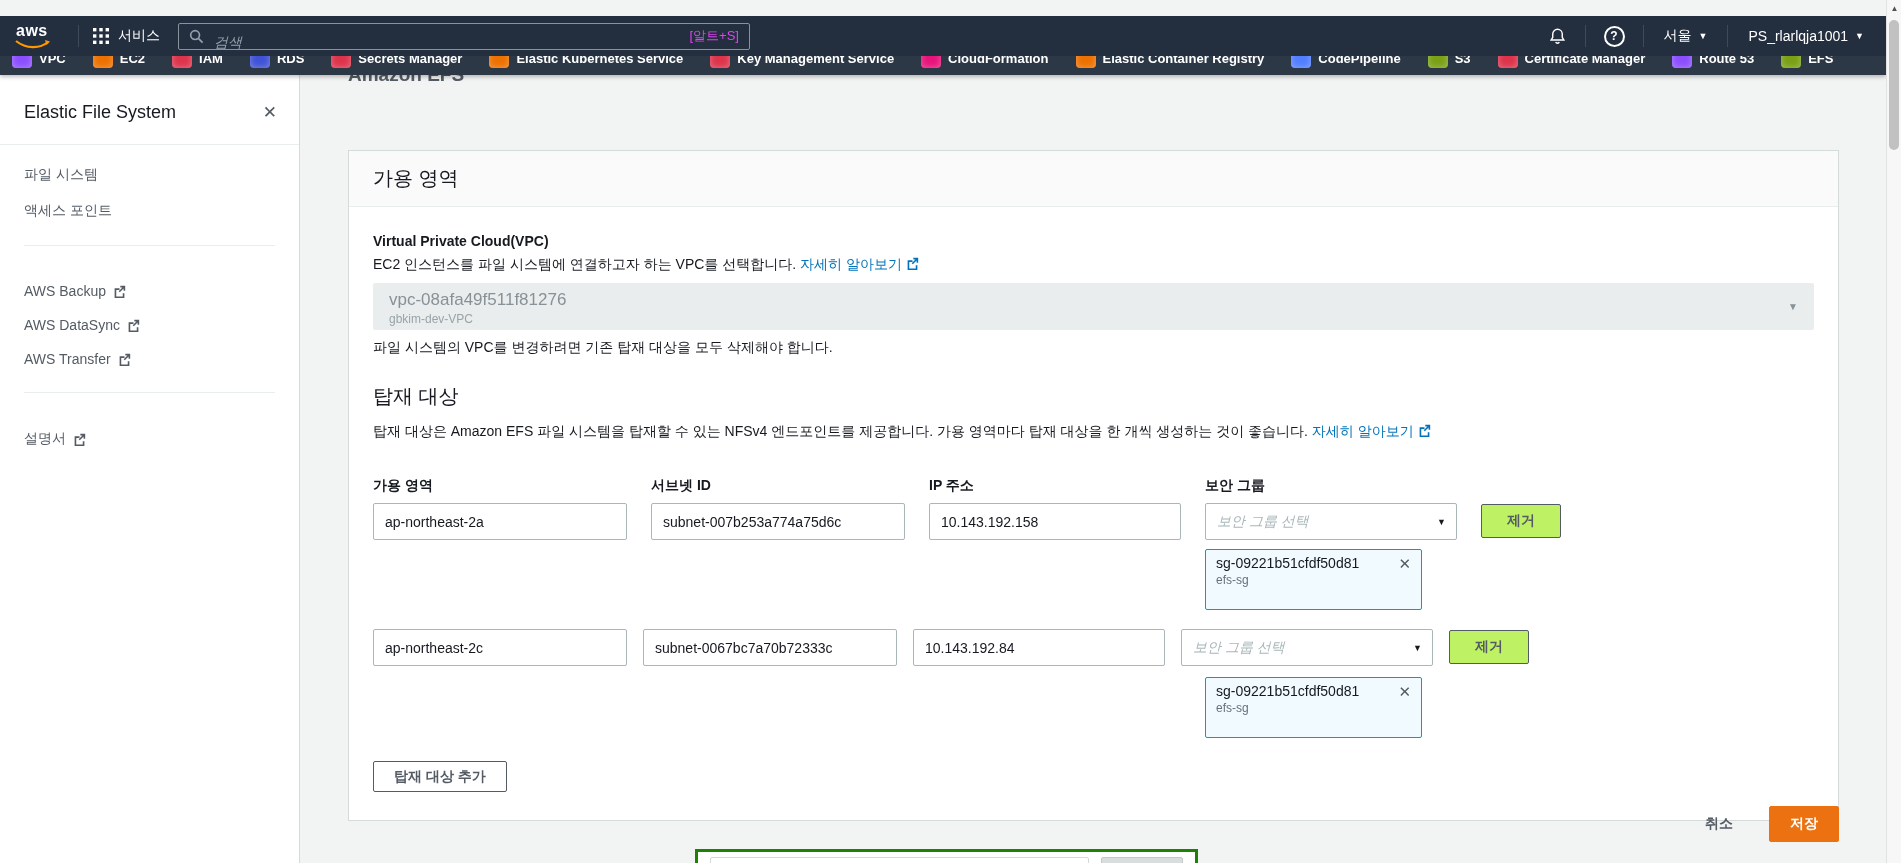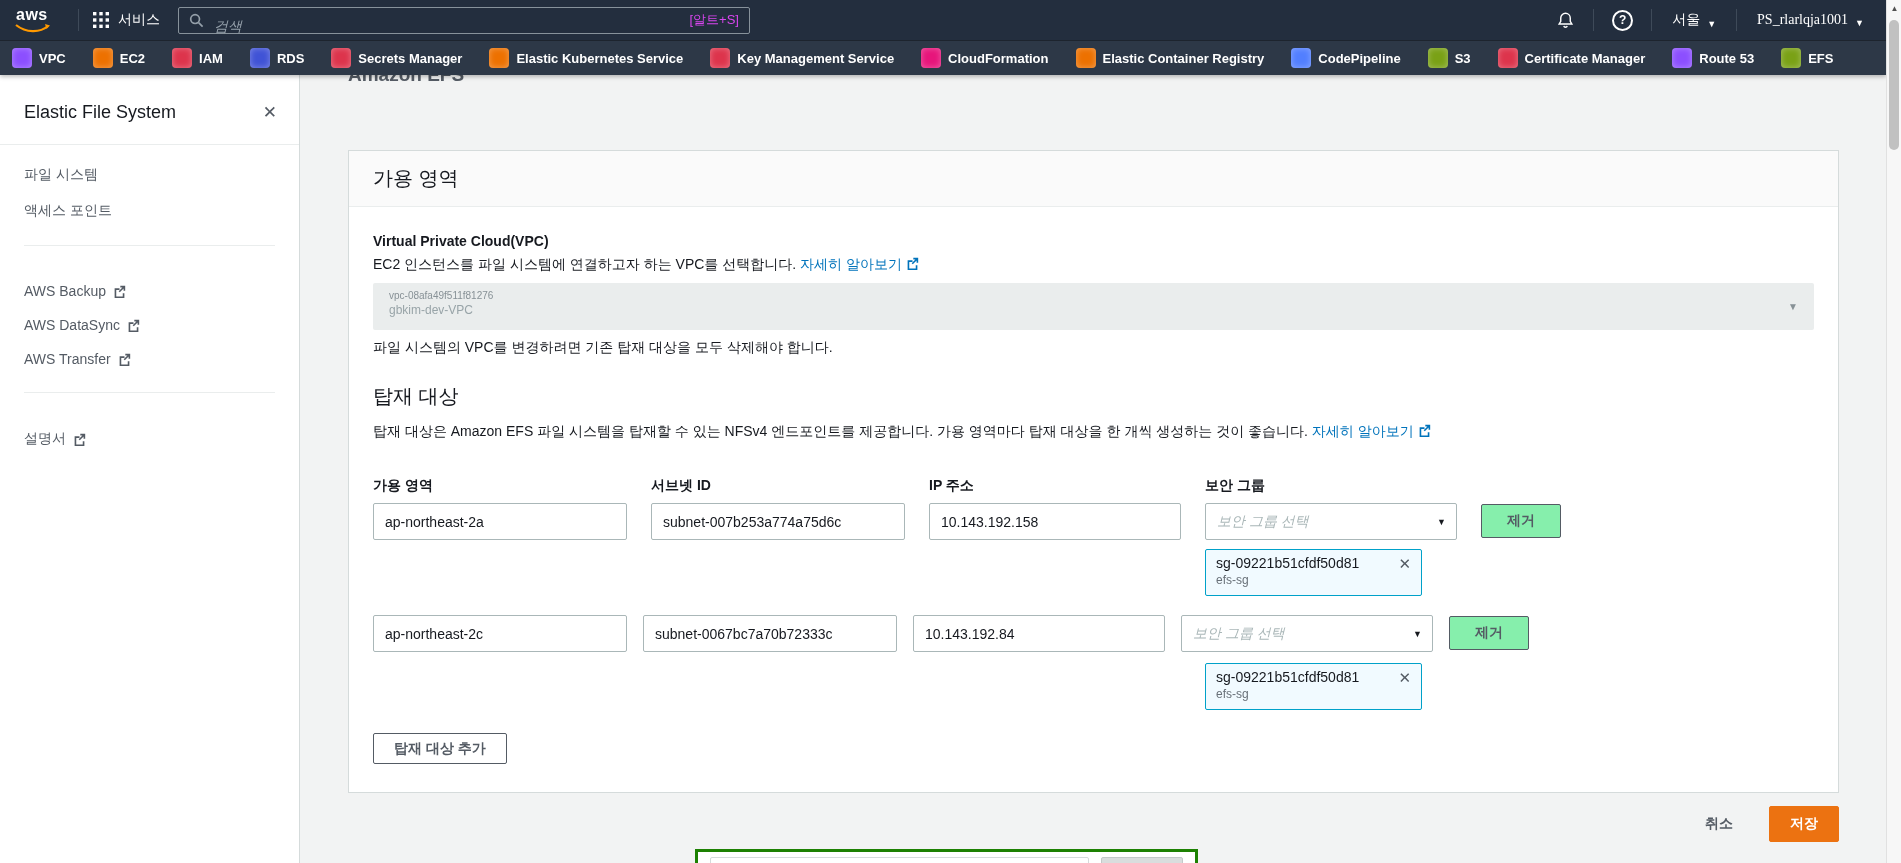--- a/index.html
+++ b/index.html
@@ -1,33 +1,33 @@
 <!DOCTYPE html>
 <html><head>
 <meta charset="utf-8">
 <style>
   html,body{margin:0;padding:0;}
   body{width:1901px;height:863px;overflow:hidden;font-family:"Liberation Sans","DejaVu Sans",sans-serif;background:#f2f3f3;position:relative;}
   .page{position:absolute;inset:0;background:#f2f3f3;}
 
   
-  .topnav{position:absolute;left:0;top:0;width:1886px;height:40px;background:#232e3e;display:flex;align-items:center;padding-left:14px;box-sizing:border-box;z-index:30;}
+  .topnav{position:absolute;left:0;top:16px;width:1886px;height:40px;background:#232e3e;display:flex;align-items:center;padding-left:14px;box-sizing:border-box;z-index:30;}
   .aws-logo{position:relative;width:40px;height:28px;cursor:pointer;margin-right:10px;}
   .aws-text{color:#fff;font-weight:bold;font-size:16px;letter-spacing:.5px;position:absolute;left:2px;top:0;}
   .swoosh{position:absolute;left:0;top:17px;}
   .tn-divider{width:1px;height:22px;background:#3e4a59;margin:0 14px;}
   .tn-item{display:flex;align-items:center;gap:9px;color:#fff;font-size:14px;cursor:pointer;}
   .searchbox{margin-left:18px;width:572px;height:27px;border:1px solid #87929b;border-radius:2px;background:#232e3e;display:flex;align-items:center;padding:0 10px;box-sizing:border-box;gap:8px;}
   .searchbox input{flex:1;background:transparent;border:none;outline:none;color:#ddd;font-size:14px;font-style:italic;font-family:inherit;margin-top:12px;}
   .searchbox input::placeholder{color:#95a0aa;font-style:italic;}
   .shortcut{color:#d946ef;font-size:13px;}
   .tn-right{margin-left:auto;display:flex;align-items:center;margin-right:16px;}
   .tn-icon{display:flex;align-items:center;justify-content:center;cursor:pointer;padding:0 4px;}
   .help-circle{width:17px;height:17px;border:2px solid #fff;border-radius:50%;color:#fff;font-size:12px;font-weight:bold;display:flex;align-items:center;justify-content:center;cursor:pointer;}
-  .tn-menu{display:flex;align-items:flex-end;gap:7px;color:#fff;font-size:14px;cursor:pointer;padding:0 6px;font-family:Liberation Serif, serif;}
+  .tn-menu{display:flex;align-items:center;gap:7px;color:#fff;font-size:14px;cursor:pointer;padding:0 6px;}
   .caret-sm{font-size:9px;color:#fff;}
 
   
   .favbar{position:absolute;left:0;top:40px;width:1886px;height:35px;background:#2d3847;border-top:1px solid rgba(0,0,0,.35);box-shadow:0 2px 4px rgba(0,0,0,.25);display:flex;align-items:center;padding-left:12px;box-sizing:border-box;gap:27px;z-index:20;}
   .fav-item{display:flex;align-items:center;gap:7px;cursor:pointer;white-space:nowrap;}
   .fav-icon{width:20px;height:20px;border-radius:4px;display:inline-block;box-shadow:inset 0 0 6px rgba(255,255,255,.35);}
   .fav-label{color:#fff;font-size:13px;font-weight:600;}
 
   
   .sidebar{position:absolute;left:0;top:75px;width:300px;height:788px;background:#fff;border-right:1px solid #d5dbdb;box-sizing:border-box;z-index:5;}
@@ -44,37 +44,37 @@
   .breadcrumb-title{position:absolute;left:348px;top:64px;font-size:19px;font-weight:bold;color:#545b64;z-index:4;}
   .card{position:absolute;left:348px;top:150px;width:1491px;background:#fff;border:1px solid #d5dbdb;box-sizing:border-box;z-index:2;}
   .card-header{height:55px;background:#fafafa;border-bottom:1px solid #eaeded;display:flex;align-items:center;padding:0 24px;}
   .card-header h1{font-size:20px;font-weight:normal;color:#16191f;margin:0;}
   .card-body{padding:26px 24px 28px 24px;}
   .field-label{font-size:14px;font-weight:bold;color:#16191f;}
   .field-desc{font-size:14px;color:#16191f;margin-top:7px;}
   .link{color:#0073bb;cursor:pointer;text-decoration:none;}
   .link .ext-ico{vertical-align:-1px;margin-left:4px;}
   .vpc-select{position:relative;margin-top:9px;height:47px;background:#eaeded;border-radius:2px;padding:7px 16px;box-sizing:border-box;cursor:default;}
-  .vpc-line1{font-size:10px;color:#879196;}
+  .vpc-line1{font-size:17px;color:#879196;}
   .vpc-line2{font-size:12px;color:#98a4a8;margin-top:2px;}
   .vpc-caret{position:absolute;right:16px;top:18px;font-size:10px;color:#879196;}
   .vpc-note{font-size:14px;color:#16191f;margin-top:9px;}
   .mt-title{font-size:20px;font-weight:normal;color:#16191f;margin:26px 0 0 0;}
   .mt-desc{margin-top:13px;}
   .mt-grid{display:grid;grid-template-columns:254px 254px 252px 252px 80px;column-gap:24px;align-items:start;}
   .mt-headers{margin-top:36px;font-size:14px;font-weight:bold;color:#16191f;}
   .mt-row{margin-top:8px;}
   .mt-row2{margin-top:19px;gap:16px;}
   .cellbox{height:37px;border:1px solid #aab7b8;border-radius:2px;background:#fff;display:flex;align-items:center;padding:0 11px;font-size:14px;color:#16191f;box-sizing:border-box;}
   .sg-select{position:relative;color:#aab7b8;font-style:italic;cursor:pointer;}
   .sg-caret{position:absolute;right:10px;font-size:9px;color:#16191f;font-style:normal;}
-  .remove-btn{grid-column:5;height:34px;margin-top:1px;background:#86efac;border:1px solid #545b64;border-radius:2px;font-size:14px;font-weight:bold;color:#545b64;cursor:pointer;font-family:inherit;}
+  .remove-btn{grid-column:5;height:34px;margin-top:1px;background:#bef264;border:1px solid #545b64;border-radius:2px;font-size:14px;font-weight:bold;color:#545b64;cursor:pointer;font-family:inherit;}
   .chip-grid{margin-top:9px;}
   .chip-grid2{margin-top:11px;}
-  .chip{grid-column:4;width:217px;background:#f1faff;border:1px solid #00a1c9;border-radius:2px;padding:5px 10px 8px 10px;box-sizing:border-box;}
+  .chip{grid-column:4;width:217px;background:#f1faff;border:1px solid #00a1c9;border-radius:2px;padding:5px 10px 22px 10px;box-sizing:border-box;}
   .chip-top{display:flex;justify-content:space-between;align-items:center;font-size:14px;color:#16191f;}
   .chip-x{color:#545b64;font-size:15px;font-weight:bold;cursor:pointer;line-height:1;}
   .chip-sub{font-size:12px;color:#687078;margin-top:2px;}
   .add-btn{margin-top:23px;height:31px;padding:0 20px;background:#fff;border:1px solid #545b64;border-radius:2px;font-size:14px;font-weight:bold;color:#545b64;cursor:pointer;font-family:inherit;}
 
   .footer-actions{position:absolute;left:348px;top:806px;width:1491px;display:flex;justify-content:flex-end;align-items:center;gap:30px;z-index:2;}
   .cancel-btn{background:none;border:none;font-size:14px;font-weight:bold;color:#545b64;cursor:pointer;font-family:inherit;}
   .save-btn{background:#ec7211;border:1px solid #ec7211;border-radius:2px;color:#fff;font-size:14px;font-weight:bold;padding:8px 20px;cursor:pointer;font-family:inherit;}
 
   .partial-dialog{position:absolute;left:695px;top:849px;width:503px;height:60px;background:#fff;border:3px solid #1d8102;box-sizing:border-box;z-index:6;display:flex;align-items:flex-start;gap:12px;padding:5px 12px;}

